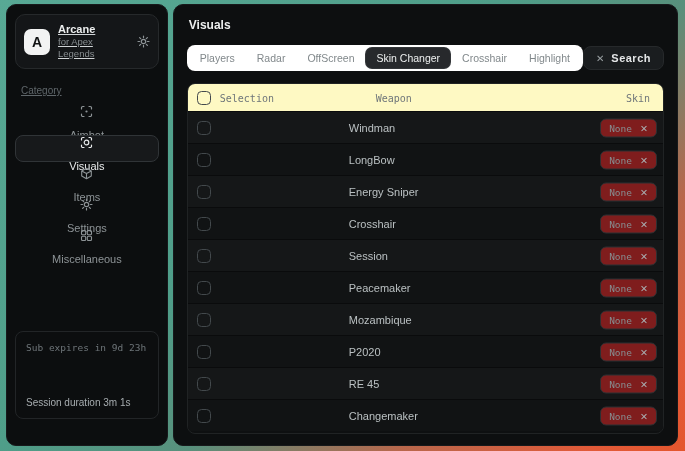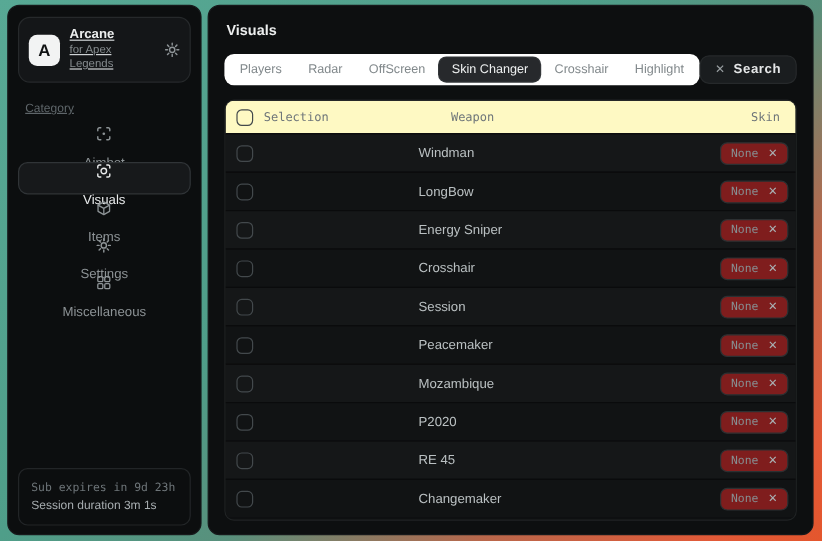--- a/index.html
+++ b/index.html
@@ -33,25 +33,25 @@
   .hdr-gear { color:#8d9396; display:flex; }
   .category { color:#5f666a; font-size:10px; margin:16px 0 8px 6px;text-decoration:underline; }
   .nav { display:flex; flex-direction:column; gap:4px; }
   .nav-item {
     display:flex; align-items:center; gap:9px; height:27px; padding:0 7px;
     border-radius:8px; border:1px solid transparent; color:#8d9396; font-size:11px; cursor:default;flex-direction:column;
   }
   .nav-item.active { background:#17191b; border-color:#303437; color:#e9ebec; }
   .nav-item svg { flex:0 0 auto; }
   .side-footer {
-    position:absolute; left:8px; right:8px; bottom:7px;
+    position:absolute; left:8px; right:8px; bottom:26px;
     border:1px solid #222527; border-radius:8px; padding:8px 10px;
   }
   .sf1 { color:#6e7579; font-size:9.5px; line-height:15px; }
-  .sf2 { color:#a7adb0; font-size:10px; line-height:15px; }
+  .sf2 { color:#a7adb0; font-size:10px; line-height:15px;margin-top:40px; }
 
   
   .main {
     flex:1; background:#0d0f10; border-radius:10px; border:1px solid #17191b;
     padding:11px 13px; display:flex; flex-direction:column; position:relative;
   }
   .page-title { color:#eceeee; font-size:12px; font-weight:bold; margin:2px 0 0 2px; }
 
   .tabbar-row { display:flex; align-items:center; margin-top:13px; }
   .tabbar {

